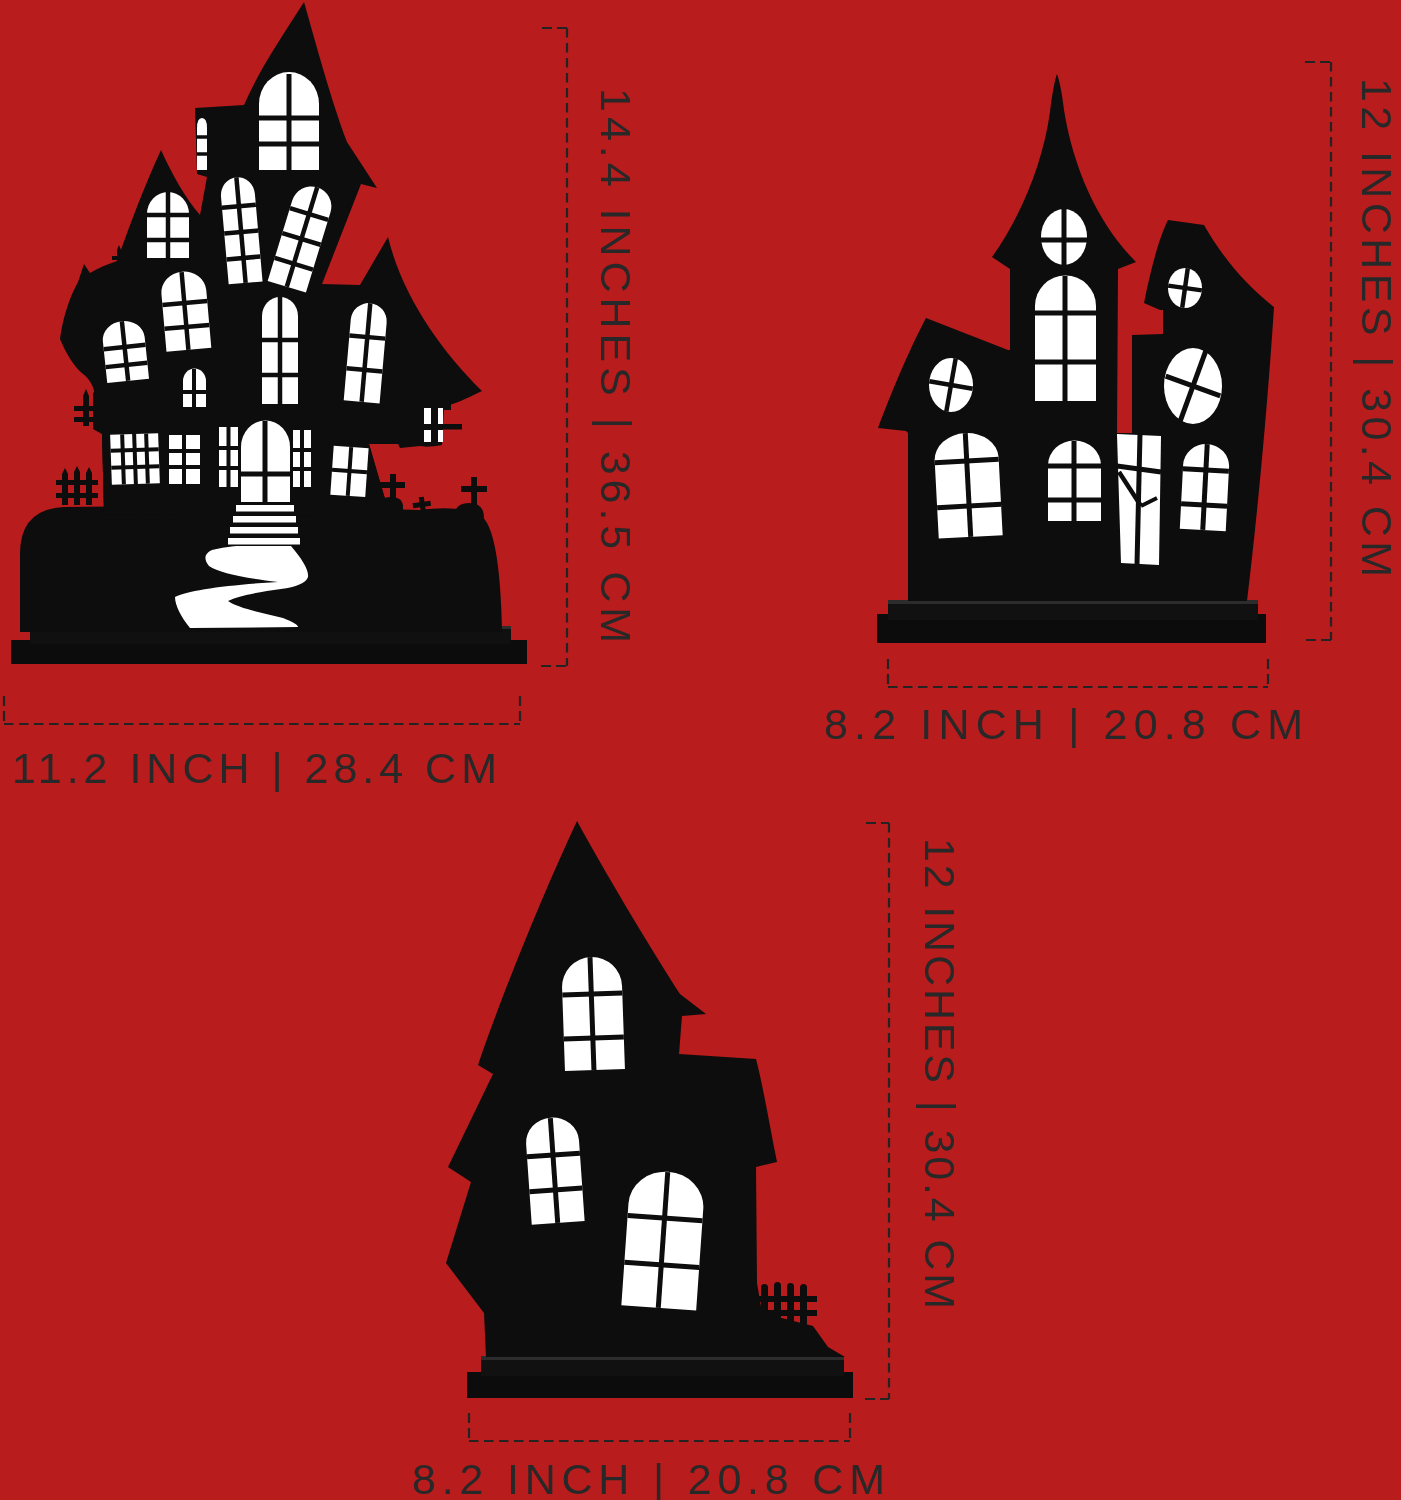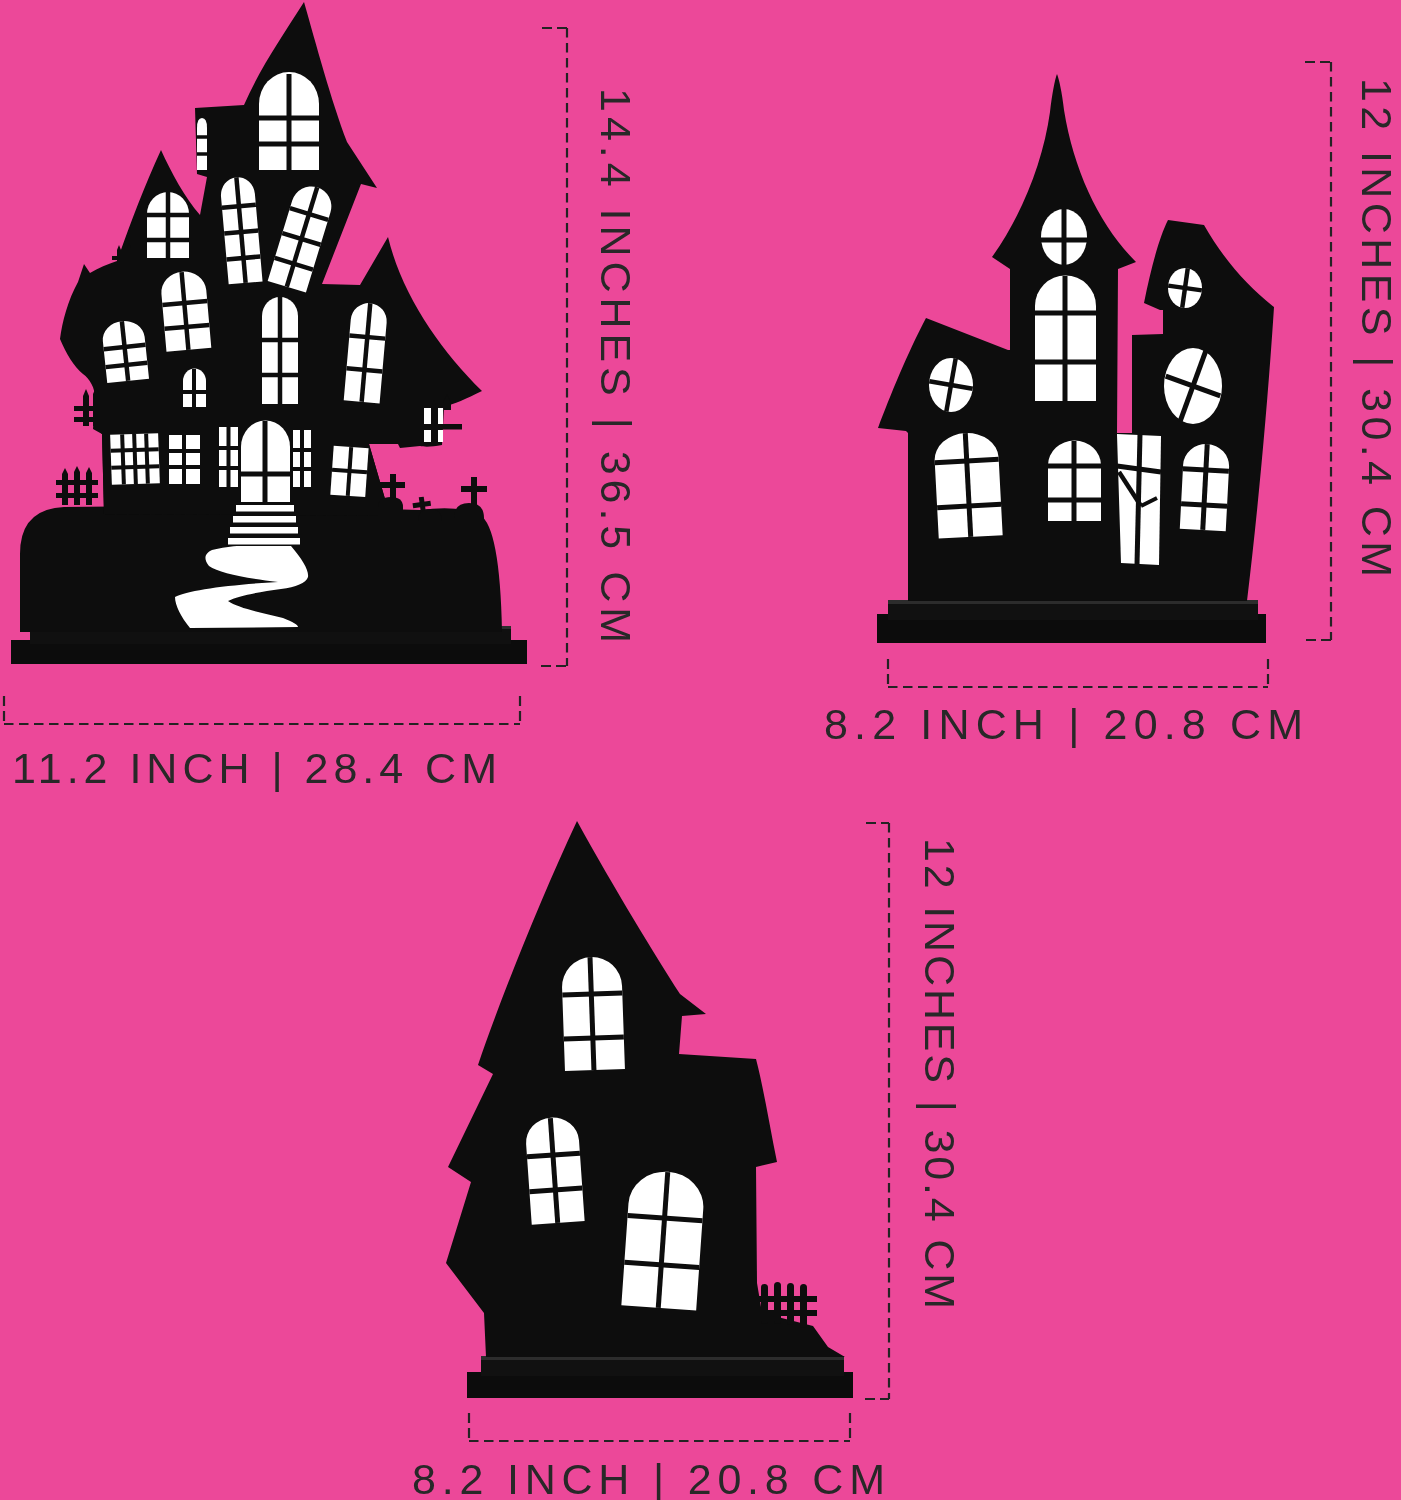--- a/index.html
+++ b/index.html
@@ -1,16 +1,16 @@
 <!DOCTYPE html>
 <html><head>
 <meta charset="utf-8">
 <style>
 html,body{margin:0;padding:0;background:#fefefe;}
-#stage{position:relative;width:1401px;height:1500px;background:#ec4899;overflow:hidden;
+#stage{position:relative;width:1401px;height:1500px;background:#b91c1c;overflow:hidden;
  font-family:"Liberation Sans", sans-serif;}
 svg text{font-family:"Liberation Sans", sans-serif;fill:#282828;}
 </style>
 </head>
 <body>
 <div id="stage">
 <svg width="1401" height="1500" viewBox="0 0 1401 1500" xmlns="http://www.w3.org/2000/svg">
 
 <g id="house1">
 

